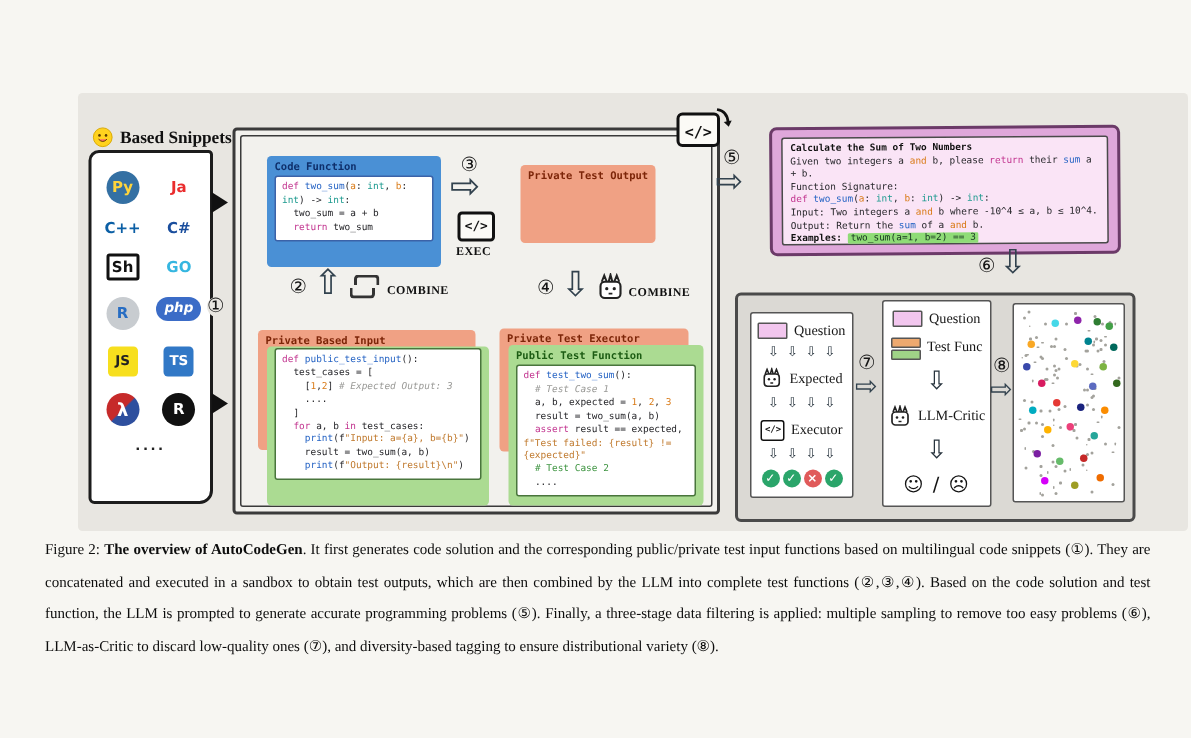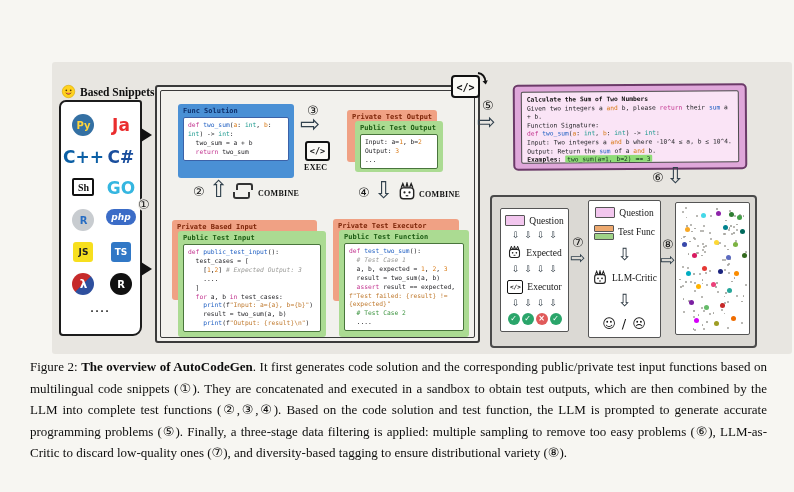--- a/index.html
+++ b/index.html
@@ -9,21 +9,21 @@
   .title{width:100%;text-align:center;font-size:35px;font-weight:600;color:#3c4146;letter-spacing:.5px}
   .strip{background:#e8e6e1;border-radius:3px}
 
   
   .snip-label{display:flex;align-items:center;gap:4px;font-family:"Liberation Serif",serif;font-weight:bold;font-size:11.5px;color:#101010}
   .snip-panel{background:#fff;border:2px solid #1c1c1c;border-radius:7px 3px 9px 4px;display:grid;grid-template-columns:1fr 1fr;align-content:start;justify-items:center;row-gap:11px;padding:12px 2px 4px}
   .lang{font-family:"DejaVu Sans",sans-serif;font-weight:bold;display:flex;align-items:center;justify-content:center}
   .lang.round{width:22px;height:22px;border-radius:50%;font-size:10px}
   .lang.square{width:20px;height:20px;border-radius:3px;font-size:9px}
   .lang.pill{width:30px;height:16px;border-radius:8px;font-size:9px;font-style:italic}
-  .lang.text{font-size:17px}
+  .lang.text{font-size:10px}
   .lang.box{width:22px;height:18px;border:2px solid #111;border-radius:2px;font-size:10px;background:#fff}
   .lang.racket{width:22px;height:22px;border-radius:50%;font-size:12px}
   .snip-more{grid-column:1 / 3;font-weight:bold;font-size:11px;letter-spacing:2px;color:#222;margin-top:-4px}
   .tri{width:0;height:0;border-top:7px solid transparent;border-bottom:7px solid transparent;border-left:11px solid #111}
 
   
   .mainbox{border:2px solid #3a3a3a;border-radius:3px;background:#f2f1ed}
   .mainbox-inner{position:absolute;inset:3px;border:1.5px solid #3a3a3a;border-radius:2px}
 
   .pbox{border-radius:3px}
@@ -73,21 +73,21 @@
   .res{width:12px;height:12px;border-radius:50%;display:flex;align-items:center;justify-content:center;color:#fff;font-size:8px;font-weight:bold;font-family:"DejaVu Sans",sans-serif}
   .res.ok{background:#2aa56a}.res.bad{background:#e05a5a}
   .faces{font-family:"DejaVu Sans",sans-serif;font-size:13px;color:#111;letter-spacing:1px}
   .robot{display:inline-flex}
   .robot svg{width:100%;height:100%}
   .mini-exec{width:16px;height:14px;border:1.5px solid #111;border-radius:2px;background:#fff;display:flex;align-items:center;justify-content:center;font-family:"DejaVu Sans Mono",monospace;font-weight:bold;font-size:6px;color:#111}
   .scatter{background:#fff;border:1.5px solid #555;border-radius:2px;overflow:hidden}
   .gdot{position:absolute;width:2px;height:2px;border-radius:50%;background:#a3a29c}
   .cdot{position:absolute;width:5px;height:5px;border-radius:50%}
 
-  .caption{font-family:"Liberation Serif","DejaVu Sans",serif;font-size:13px;line-height:21.5px;color:#0d0d0d;text-align:justify}
+  .caption{font-family:"Liberation Serif","DejaVu Sans",serif;font-size:10px;line-height:21.5px;color:#0d0d0d;text-align:justify}
 </style>
 </head>
 <body>
 
 <div class="stage">
 
 
   <div class="abs strip" style="left:52px;top:62px;width:740px;height:292px"></div>
 
   <div class="abs snip-label" style="left:61px;top:84px">
@@ -97,54 +97,50 @@
         <circle cx="15.5" cy="10" r="1.4" fill="#5a3a00"></circle>
         <path d="M7.5 14 q4.5 5 9 0" fill="#ff6b6b" stroke="#5a3a00" stroke-width="1"></path>
       </svg>
     <span>Based Snippets</span>
   </div>
   <div class="abs snip-panel" style="left:59px;top:100px;width:83px;height:236px" id="langGrid">
       <span class="lang round" style="background: rgb(52, 112, 163); color: rgb(255, 212, 59);">Py</span>
       <span class="lang text" style="color: rgb(234, 45, 46);">Ja</span>
       <span class="lang text" style="color: rgb(11, 95, 165);">C++</span>
       <span class="lang text" style="color: rgb(26, 78, 157);">C#</span>
-      <span class="lang box" style="background: rgb(255, 255, 255); color: rgb(17, 17, 17); font-family: Liberation Serif, serif;">Sh</span>
+      <span class="lang box" style="background: rgb(255, 255, 255); color: rgb(17, 17, 17);">Sh</span>
       <span class="lang text" style="color: rgb(53, 182, 224);">GO</span>
       <span class="lang round" style="background: rgb(200, 204, 208); color: rgb(39, 109, 195);">R</span>
       <span class="lang pill" style="background: rgb(59, 108, 199); color: rgb(255, 255, 255);">php</span>
       <span class="lang square" style="background: rgb(247, 223, 30); color: rgb(34, 34, 34);">JS</span>
       <span class="lang square" style="background: rgb(49, 120, 198); color: rgb(255, 255, 255);">TS</span>
       <span class="lang racket" style="color: rgb(255, 255, 255); background: linear-gradient(135deg, rgb(198, 42, 42) 48%, rgb(46, 79, 158) 52%);">λ</span>
       <span class="lang round" style="background: rgb(17, 17, 17); color: rgb(255, 255, 255);">R</span>
       <div class="snip-more">....</div>
     </div>
   <div class="abs tri" style="left:141px;top:128px"></div>
   <div class="abs tri" style="left:141px;top:262px"></div>
   <div class="abs step" style="left:138px;top:198px;background:#e8e6e1;border-radius:50%">①</div>
 
   <div class="abs mainbox" style="left:155px;top:85px;width:325px;height:258px">
     <div class="mainbox-inner"></div>
   </div>
 
   <div class="abs pbox cs" style="left:178px;top:104px;width:116px;height:74px">
-    <div class="boxtitle">Func Solution</div>
+    <div class="boxtitle">Code Function</div>
     <div class="codebox"><div class="cl"><span class="tk-k">def </span><span class="tk-f">two_sum</span><span class="tk-p">(</span><span class="tk-n">a</span><span class="tk-p">: </span><span class="tk-t">int</span><span class="tk-p">, </span><span class="tk-n">b</span><span class="tk-p">: </span><span class="tk-t">int</span><span class="tk-p">) -&gt; </span><span class="tk-t">int</span><span class="tk-p">:</span></div><div class="cl"><span class="tk-p">  two_sum = a + b</span></div><div class="cl"><span class="tk-p">  </span><span class="tk-k">return</span><span class="tk-p"> two_sum</span></div></div>
   </div>
 
   <div class="abs step" style="left:307px;top:104px">③</div>
   <div class="abs bigar" style="left:300px;top:112px;font-size:24px">⇨</div>
   <div class="abs execbox" style="left:305px;top:141px">&lt;/&gt;</div>
   <div class="abs caplabel" style="left:304px;top:163px">EXEC</div>
 
   <div class="abs pbox salmon" style="left:347px;top:110px;width:90px;height:52px">
     <div class="boxtitle">Private Test Output</div>
-  </div>
-  <div class="abs pbox green" style="left:355px;top:121px;width:88px;height:51px">
-    <div class="boxtitle">Public Test Output</div>
-    <div class="codebox"><div class="cl"><span class="tk-p">Input: a=</span><span class="tk-n">1</span><span class="tk-p">, b=</span><span class="tk-n">2</span></div><div class="cl"><span class="tk-p">Output: </span><span class="tk-n">3</span></div><div class="cl"><span class="tk-p">...</span></div></div>
   </div>
 
   <div class="abs step" style="left:193px;top:185px">②</div>
   <div class="abs bigar" style="left:209px;top:178px;font-size:23px">⇧</div>
   <div class="abs concat-icon" style="left:233px;top:183px">
       <span class="c-top"></span>
       <span class="c-bot"></span>
     </div>
   <div class="abs caplabel" style="left:258px;top:189px">COMBINE</div>
 
@@ -158,21 +154,20 @@
         <circle cx="15" cy="12.5" r="1.3" fill="#222"></circle>
     <path d="M10.5 16.5 h3" stroke="#222" stroke-width="1.4"></path>
   </svg>
 </span>
   <div class="abs caplabel" style="left:419px;top:190px">COMBINE</div>
 
   <div class="abs pbox salmon" style="left:172px;top:220px;width:145px;height:80px">
     <div class="boxtitle">Private Based Input</div>
   </div>
   <div class="abs pbox green" style="left:178px;top:231px;width:148px;height:106px">
-    <div class="boxtitle">Public Test Input</div>
     <div class="codebox"><div class="cl"><span class="tk-k">def </span><span class="tk-f">public_test_input</span><span class="tk-p">():</span></div><div class="cl"><span class="tk-p">  test_cases = [</span></div><div class="cl"><span class="tk-p">    [</span><span class="tk-n">1</span><span class="tk-p">,</span><span class="tk-n">2</span><span class="tk-p">] </span><span class="tk-c"># Expected Output: 3</span></div><div class="cl"><span class="tk-p">    ....</span></div><div class="cl"><span class="tk-p">  ]</span></div><div class="cl"><span class="tk-p">  </span><span class="tk-k">for</span><span class="tk-p"> a, b </span><span class="tk-k">in</span><span class="tk-p"> test_cases:</span></div><div class="cl"><span class="tk-p">    </span><span class="tk-f">print</span><span class="tk-p">(f</span><span class="tk-s">"Input: a={a}, b={b}"</span><span class="tk-p">)</span></div><div class="cl"><span class="tk-p">    result = two_sum(a, b)</span></div><div class="cl"><span class="tk-p">    </span><span class="tk-f">print</span><span class="tk-p">(f</span><span class="tk-s">"Output: {result}\n"</span><span class="tk-p">)</span></div></div>
   </div>
 
   <div class="abs pbox salmon" style="left:333px;top:219px;width:126px;height:82px">
     <div class="boxtitle">Private Test Executor</div>
   </div>
   <div class="abs pbox green" style="left:339px;top:230px;width:130px;height:107px">
     <div class="boxtitle">Public Test Function</div>
     <div class="codebox"><div class="cl"><span class="tk-k">def </span><span class="tk-f">test_two_sum</span><span class="tk-p">():</span></div><div class="cl"><span class="tk-c">  # Test Case 1</span></div><div class="cl"><span class="tk-p">  a, b, expected = </span><span class="tk-n">1</span><span class="tk-p">, </span><span class="tk-n">2</span><span class="tk-p">, </span><span class="tk-n">3</span></div><div class="cl"><span class="tk-p">  result = two_sum(a, b)</span></div><div class="cl"><span class="tk-p">  </span><span class="tk-k">assert</span><span class="tk-p"> result == expected,</span></div><div class="cl"><span class="tk-s">f"Test failed: {result} != {expected}"</span></div><div class="cl"><span class="tk-g">  # Test Case 2</span></div><div class="cl"><span class="tk-p">  ....</span></div></div>
   </div>

